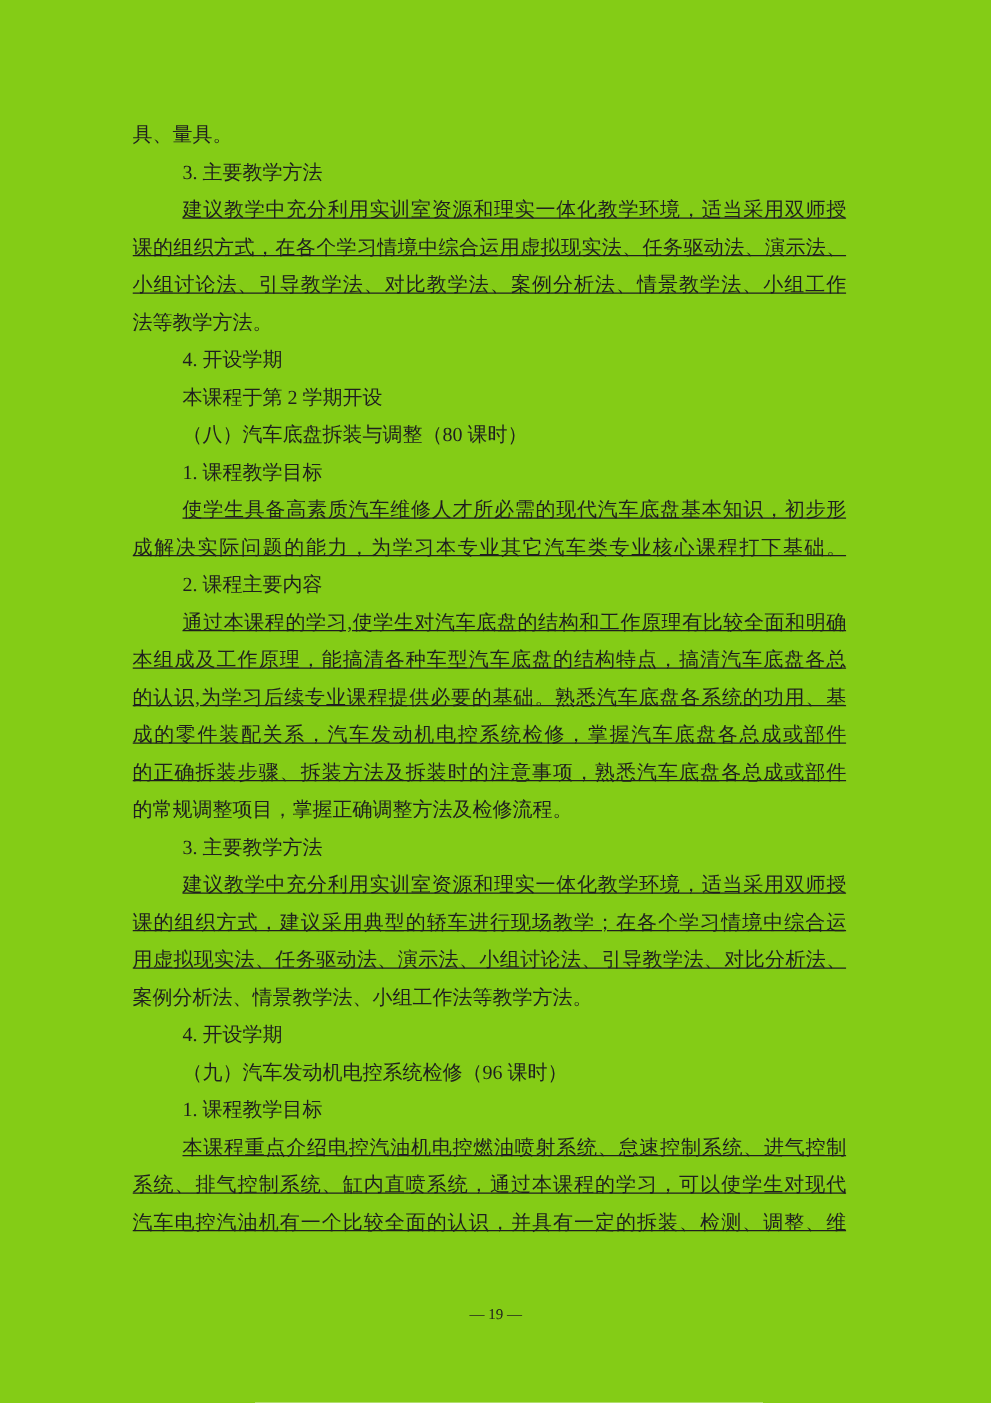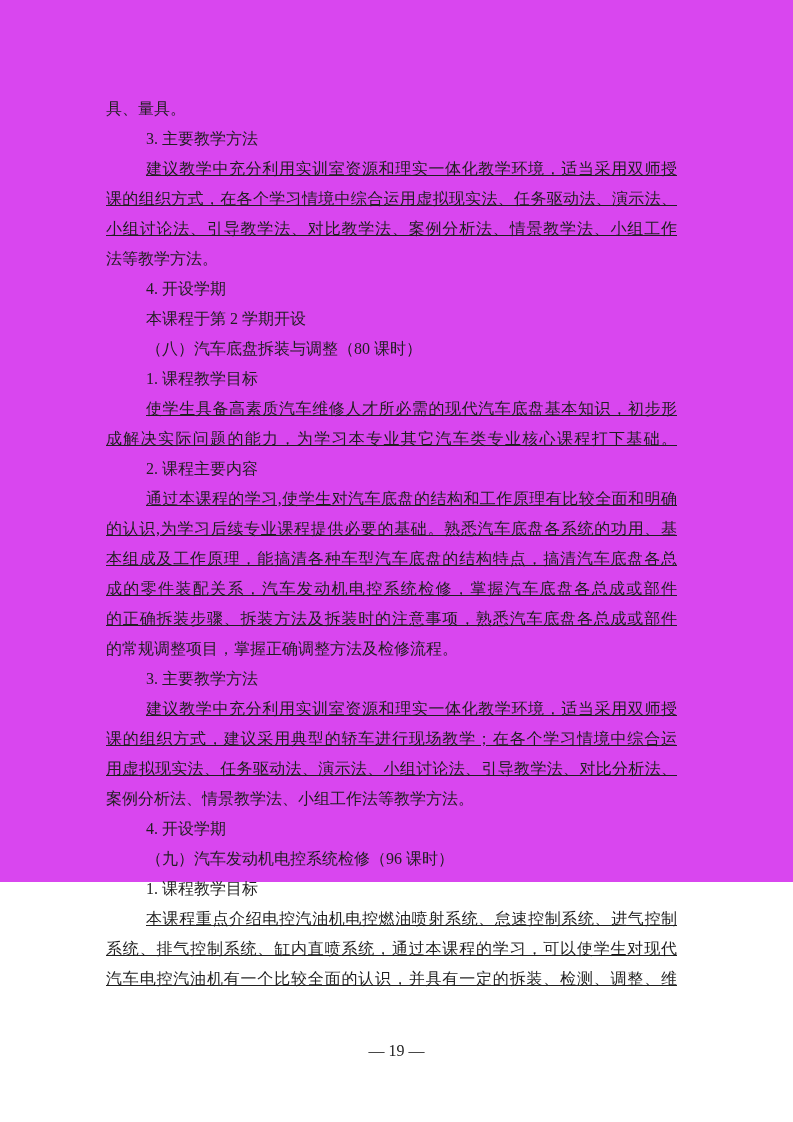--- a/index.html
+++ b/index.html
@@ -11,22 +11,22 @@
     width: 793px;
     height: 1122px;
     font-family: "Liberation Serif", "DejaVu Serif", serif;
     color: #1f1f1f;
     position: relative;
     overflow: hidden;
   }
   .page {
     position: relative;
     width: 793px;
-    height: 882px;
-    background: #d946ef;
+    height: 1122px;
+    background: #84cc16;
   }
   .textblock {
     position: absolute;
     left: 106px;
     top: 94px;
     width: 571px;
     font-size: 16px;
     line-height: 30px;
     letter-spacing: 0;
   }
@@ -44,21 +44,21 @@
   
   .indent {
     padding-left: 40px;
   }
   .footer {
     position: absolute;
     left: 0;
     top: 1040px;
     width: 793px;
     text-align: center;
-    font-size: 16px;
+    font-size: 12px;
     line-height: 22px;
     color: #1f1f1f;
   }
 </style>
 </head>
 <body>
 
 <div class="page">
   <div class="textblock">
     <div class="ln">具、量具。</div>
@@ -68,22 +68,22 @@
     <div class="ln fill">小组讨论法、引导教学法、对比教学法、案例分析法、情景教学法、小组工作</div>
     <div class="ln">法等教学方法。</div>
     <div class="ln indent">4. 开设学期</div>
     <div class="ln indent">本课程于第 2 学期开设</div>
     <div class="ln indent">（八）汽车底盘拆装与调整（80 课时）</div>
     <div class="ln indent">1. 课程教学目标</div>
     <div class="ln indent fill">使学生具备高素质汽车维修人才所必需的现代汽车底盘基本知识，初步形</div>
     <div class="ln fill">成解决实际问题的能力，为学习本专业其它汽车类专业核心课程打下基础。</div>
     <div class="ln indent">2. 课程主要内容</div>
     <div class="ln indent fill">通过本课程的学习,使学生对汽车底盘的结构和工作原理有比较全面和明确</div>
+    <div class="ln fill">本组成及工作原理，能搞清各种车型汽车底盘的结构特点，搞清汽车底盘各总</div>
     <div class="ln fill">的认识,为学习后续专业课程提供必要的基础。熟悉汽车底盘各系统的功用、基</div>
-    <div class="ln fill">本组成及工作原理，能搞清各种车型汽车底盘的结构特点，搞清汽车底盘各总</div>
     <div class="ln fill">成的零件装配关系，汽车发动机电控系统检修，掌握汽车底盘各总成或部件</div>
     <div class="ln fill">的正确拆装步骤、拆装方法及拆装时的注意事项，熟悉汽车底盘各总成或部件</div>
     <div class="ln">的常规调整项目，掌握正确调整方法及检修流程。</div>
     <div class="ln indent">3. 主要教学方法</div>
     <div class="ln indent fill">建议教学中充分利用实训室资源和理实一体化教学环境，适当采用双师授</div>
     <div class="ln fill">课的组织方式，建议采用典型的轿车进行现场教学；在各个学习情境中综合运</div>
     <div class="ln fill">用虚拟现实法、任务驱动法、演示法、小组讨论法、引导教学法、对比分析法、</div>
     <div class="ln">案例分析法、情景教学法、小组工作法等教学方法。</div>
     <div class="ln indent">4. 开设学期</div>
     <div class="ln indent">（九）汽车发动机电控系统检修（96 课时）</div>

